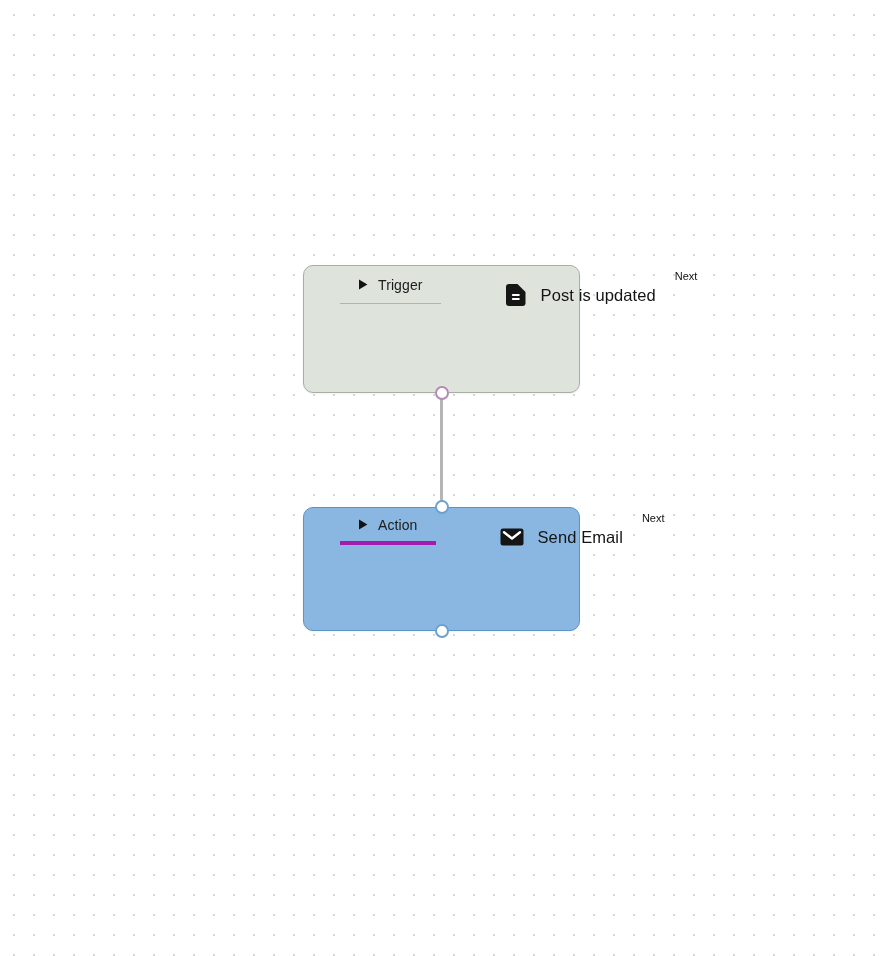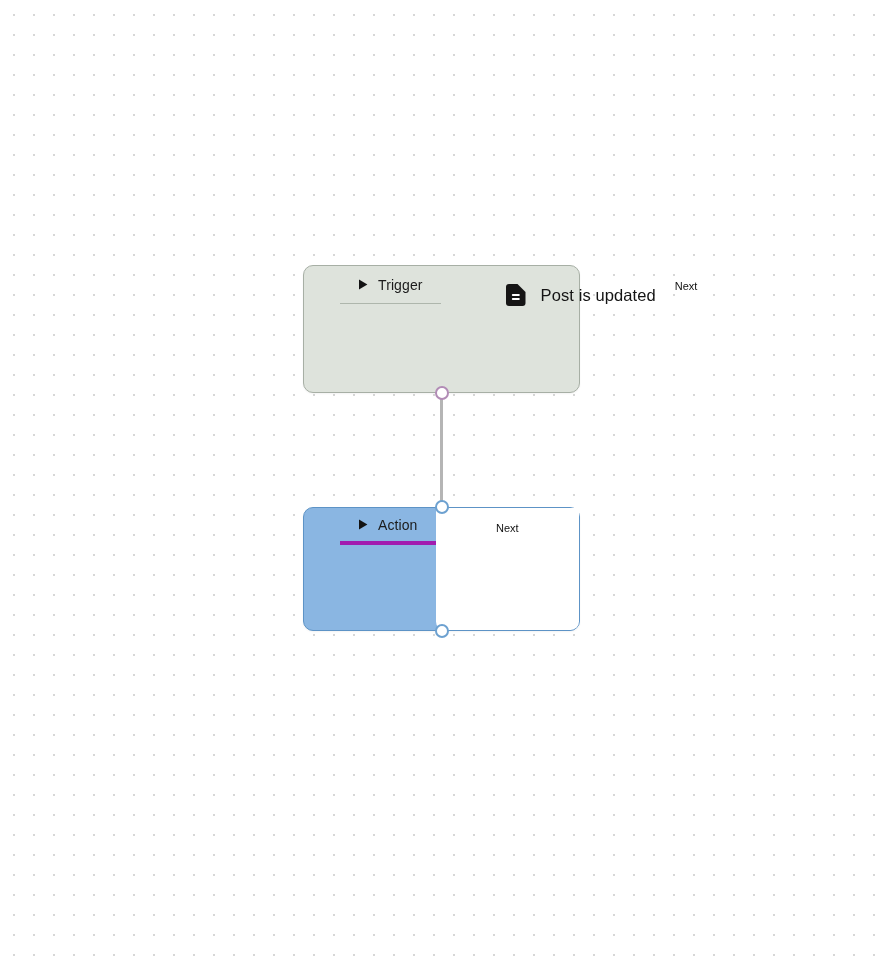--- a/index.html
+++ b/index.html
@@ -86,21 +86,20 @@
     background: #ffffff;
     border-radius: 0 0 8.5px 8.5px;
     display: flex;
     align-items: flex-start;
     justify-content: center;
     padding-top: 4px;
   }
   .node-footer span {
     font-size: 11px;
     color: #111111;
-    margin-top: 10px;
   }
   .port {
     position: absolute;
     left: 50%;
     width: 14px;
     height: 14px;
     border-radius: 50%;
     background: #ffffff;
     z-index: 2;
     cursor: crosshair;
@@ -144,20 +143,29 @@
 
   <div class="node node-action">
     <div class="node-header">
       <span class="collapse-icon">
         <svg width="10" height="11" viewBox="0 0 10 11">
           <path d="M1 0.6 L9.4 5.5 L1 10.4 Z" fill="#131313"></path>
         </svg>
       </span>
       <span class="node-type">Action</span>
     </div>
+    <div class="node-body">
+      <span class="node-icon">
+        <svg width="24" height="18" viewBox="0 0 24 18">
+          <rect x="0.5" y="0.5" width="23" height="17" rx="2.5" fill="#151515"></rect>
+          <path d="M4 4.2 L12 10.5 L20 4.2" stroke="#ffffff" stroke-width="2.4" fill="none" stroke-linecap="round" stroke-linejoin="round"></path>
+        </svg>
+      </span>
+      <span class="node-title">Send Email</span>
+    </div>
     <div class="node-footer">
       <span>Next</span>
     </div>
     <div class="port port-top port-blue"></div>
     <div class="port port-bottom port-blue"></div>
   </div>
 
 </div>
 
 </body></html>

